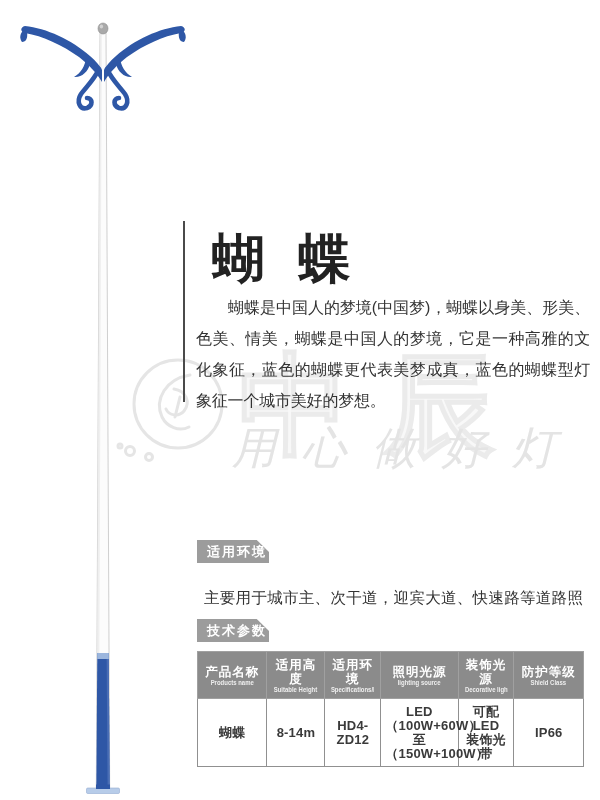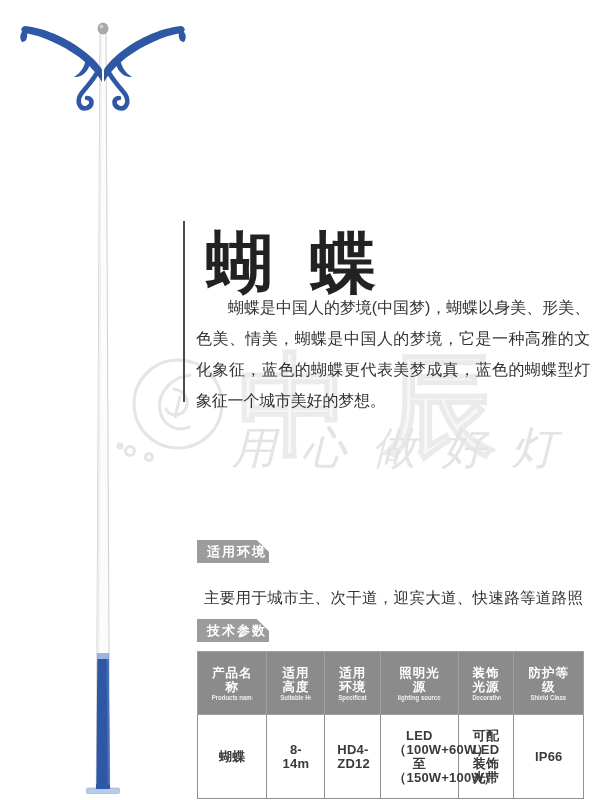--- a/index.html
+++ b/index.html
@@ -18,21 +18,21 @@
   .wm-slogan{
     position:absolute;left:232px;top:408px;font-size:44px;font-style:italic;
     letter-spacing:26px;white-space:nowrap;color:#e4e4e4;
   }
   
   .lamp{position:absolute;left:0;top:0;z-index:2;}
   
   .content-layer{position:absolute;inset:0;z-index:3;}
   .divider-v{position:absolute;left:183px;top:221px;width:1.5px;height:181px;background:#4a4a4a;}
   .title{
-    position:absolute;left:202px;top:214px;margin:4px;font-size:67px;font-weight:600;
+    position:absolute;left:202px;top:214px;margin:10px;font-size:53px;font-weight:600;
     color:#222;letter-spacing:2px;word-spacing:14px;white-space:nowrap;
   }
   .desc{
     position:absolute;left:196px;top:292px;width:394px;margin:0;
     font-size:16px;line-height:31px;text-align:justify;text-indent:2em;
     color:#333;letter-spacing:-0.2px;
   }
   .badge{
     position:absolute;left:197px;width:72px;height:23px;background:#9c9c9c;
     clip-path:polygon(0 0,83% 0,100% 52%,100% 100%,0 100%);
@@ -45,21 +45,21 @@
   .badge-specs{top:619px;}
   .env-text{
     position:absolute;left:196px;top:574px;width:396px;margin:8px;
     font-size:15.5px;line-height:32px;letter-spacing:0.3px;color:#333;
   }
   
   .spec-table{
     position:absolute;left:197px;top:651px;width:387px;
     border-collapse:collapse;table-layout:fixed;
   }
-  .spec-table th,.spec-table td{border:1px solid #909090;padding:12px;text-align:center;vertical-align:middle;}
+  .spec-table th,.spec-table td{border:1px solid #909090;padding:4px;text-align:center;vertical-align:middle;}
   .spec-table thead th{background:#8b8b8b;height:34px;border-color:#a0a0a0;}
   .spec-table .zh{display:block;color:#ffffff;font-size:12.5px;font-weight:bold;letter-spacing:1px;line-height:14px;margin-top:2px;}
   .spec-table .en{display:block;color:#efefef;font-size:6.5px;line-height:8px;transform:scaleX(0.92);white-space:nowrap;overflow:hidden;}
   .spec-table tbody td{
     height:59px;font-size:13px;font-weight:bold;color:#3a3a3a;
     white-space:pre-line;line-height:14px;letter-spacing:0.2px;
   }
 </style>
 </head>
 <body>

